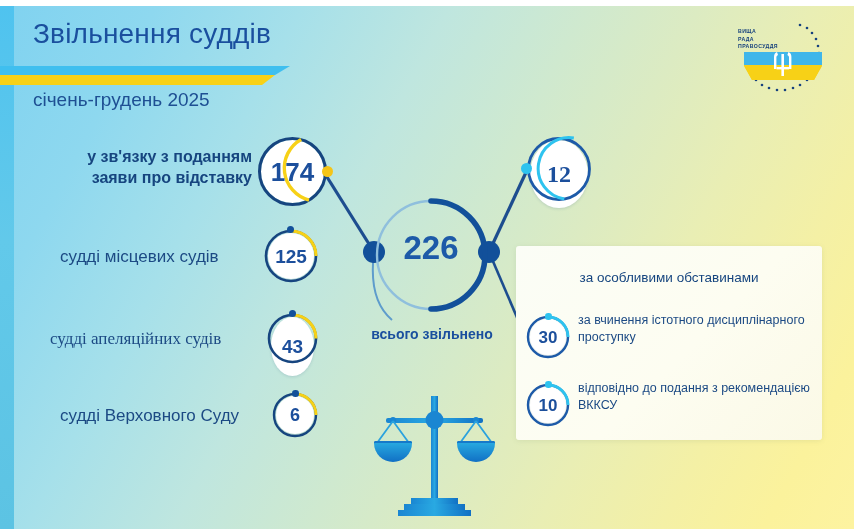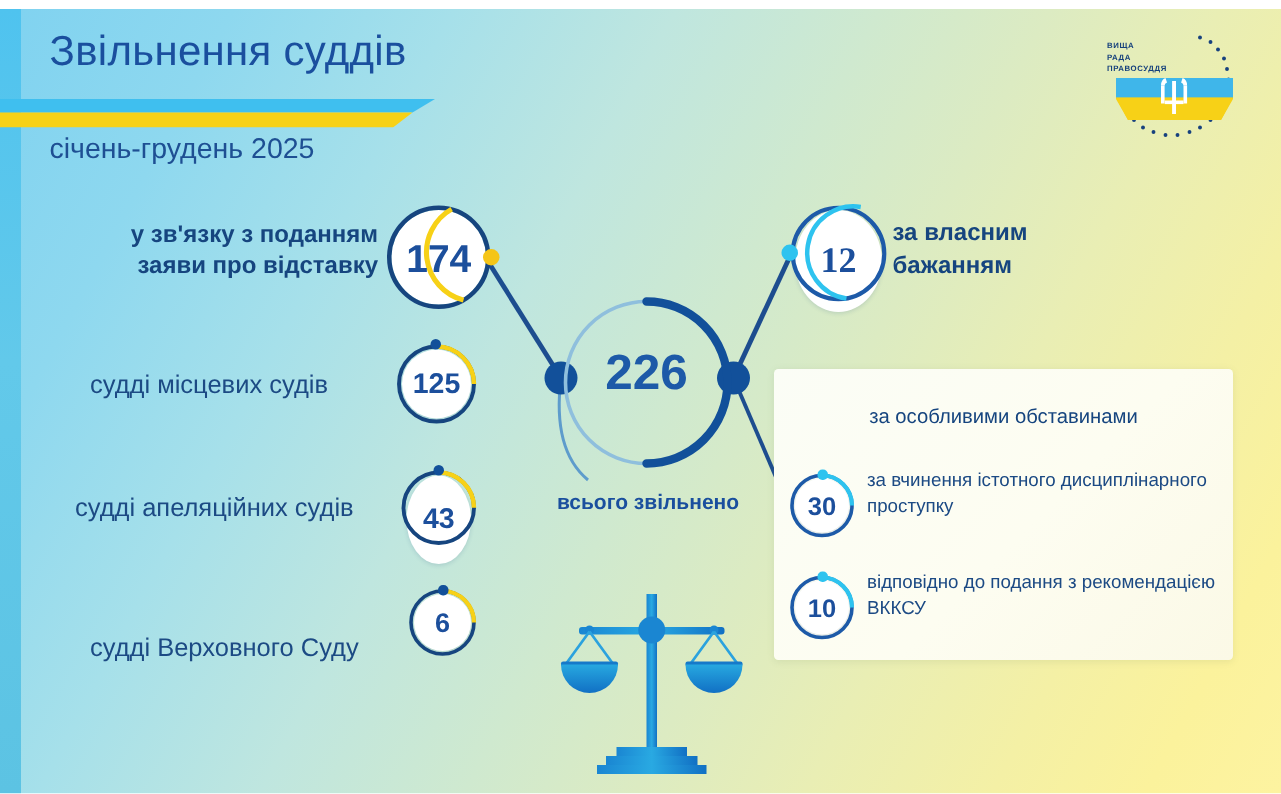--- a/index.html
+++ b/index.html
@@ -161,22 +161,22 @@
   }
   .lbl-light {
     position: absolute;
     font-size: 17px;
     font-weight: 400;
     color: #1c4a84;
     line-height: 18px;
   }
   #lbl-resign  { left: 40px; top: 146px; width: 212px; text-align: right; }
   #lbl-local   { left: 60px; top: 248px; width: 194px; }
-  #lbl-appeal  { left: 50px; top: 330px; width: 204px; }
-  #lbl-supreme { left: 60px; top: 407px; width: 194px; margin-top: 16px; }
+  #lbl-appeal  { left: 50px; top: 330px; width: 204px; font-family: Liberation Serif, serif; }
+  #lbl-supreme { left: 60px; top: 407px; width: 194px; }
 
   
   #lbl-own {
     position: absolute;
     left: 595px; top: 145px; width: 200px;
     font-size: 16px; font-weight: 700;
     color: #16457f; line-height: 22px;
     text-align: left;
   }
 
@@ -348,24 +348,20 @@
 
   <div class="badge" id="badge-12">
     <svg class="ring" viewBox="0 0 66 66">
       <circle cx="33" cy="33" r="30.5" fill="none" stroke="#1d5aa8" stroke-width="2.8"></circle>
       <path d="M33 2.5 A 30.5 30.5 0 0 1 13 61" fill="none" stroke="#2ec3ef" stroke-width="3" transform="rotate(170 33 33)"></path>
     </svg>
     <span class="num">12</span>
     <span class="dot" style="width:11px;height:11px;background:#2ec3ef;left:-9px;top:23px;"></span>
   </div>
 
-  <div id="lbl-own">
-    <div>за власним</div>
-    <div>бажанням</div>
-  </div>
 
   <div class="card"></div>
   <div class="card-title">за особливими обставинами</div>
 
   <div class="badge" id="badge-30">
     <svg class="ring" viewBox="0 0 44 44">
       <circle cx="22" cy="22" r="20" fill="none" stroke="#1d5aa8" stroke-width="2.4"></circle>
       <path d="M22 2 A 20 20 0 0 1 42 22" fill="none" stroke="#2ec3ef" stroke-width="2.8"></path>
     </svg>
     <span class="num">30</span>

